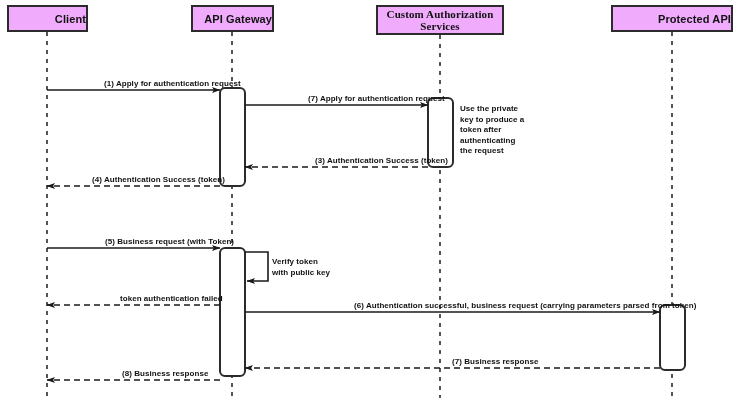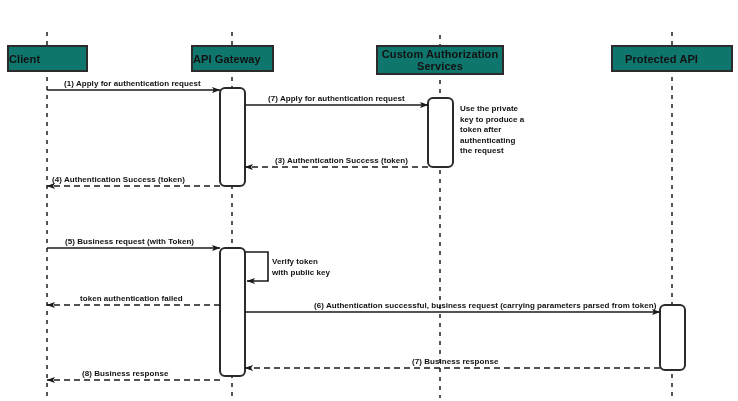--- a/index.html
+++ b/index.html
@@ -22,42 +22,42 @@
     position: absolute;
     left: 0;
     top: 0;
     width: 738px;
     height: 401px;
   }
   .participant-box {
     position: absolute;
     box-sizing: border-box;
     border: 2px solid #2b2b2b;
-    background: #0f766e;
+    background: #f0abfc;
     display: flex;
     align-items: center;
-    justify-content: flex-start;
+    justify-content: flex-end;
     text-align: center;
     font-family: "Liberation Sans", sans-serif;
     font-size: 11px;
     font-weight: bold;
     color: #111111;
     line-height: 12px;
     letter-spacing: 0.1px;
-    margin-top: 40px;
   }
   .msg-label {
     position: absolute;
     font-family: "Liberation Sans", sans-serif;
     font-size: 8px;
     font-weight: bold;
     color: #111111;
     white-space: nowrap;
     line-height: 9px;
     letter-spacing: 0.05px;
+    margin-left: 40px;
   }
   .note-label {
     position: absolute;
     font-family: Liberation Sans, sans-serif;
     font-size: 8px;
     font-weight: bold;
     color: #111111;
     line-height: 10.5px;
     letter-spacing: 0.05px;
   }
@@ -104,21 +104,21 @@
       </g>
   </svg>
 
   <div id="participant-layer">
       <div class="participant-box" style="left: 7px; top: 5px; width: 81px; height: 27px;">
         <span>Client</span>
       </div>
       <div class="participant-box" style="left: 191px; top: 5px; width: 83px; height: 27px;">
         <span>API Gateway</span>
       </div>
-      <div class="participant-box" style="left: 376px; top: 5px; width: 128px; height: 30px;">
+      <div class="participant-box" style="left: 376px; top: 5px; width: 128px; height: 30px; font-family: Liberation Serif, serif;">
         <span>Custom Authorization Services</span>
       </div>
       <div class="participant-box" style="left: 611px; top: 5px; width: 122px; height: 27px; padding-left: 12px;">
         <span>Protected API</span>
       </div>
     </div>
   <div id="label-layer">
       <div class="msg-label" style="left: 64px; top: 79px;">(1) Apply for authentication request</div>
       <div class="msg-label" style="left: 268px; top: 94px;">(7) Apply for authentication request</div>
       <div class="msg-label" style="left: 275px; top: 156px;">(3) Authentication Success (token)</div>

